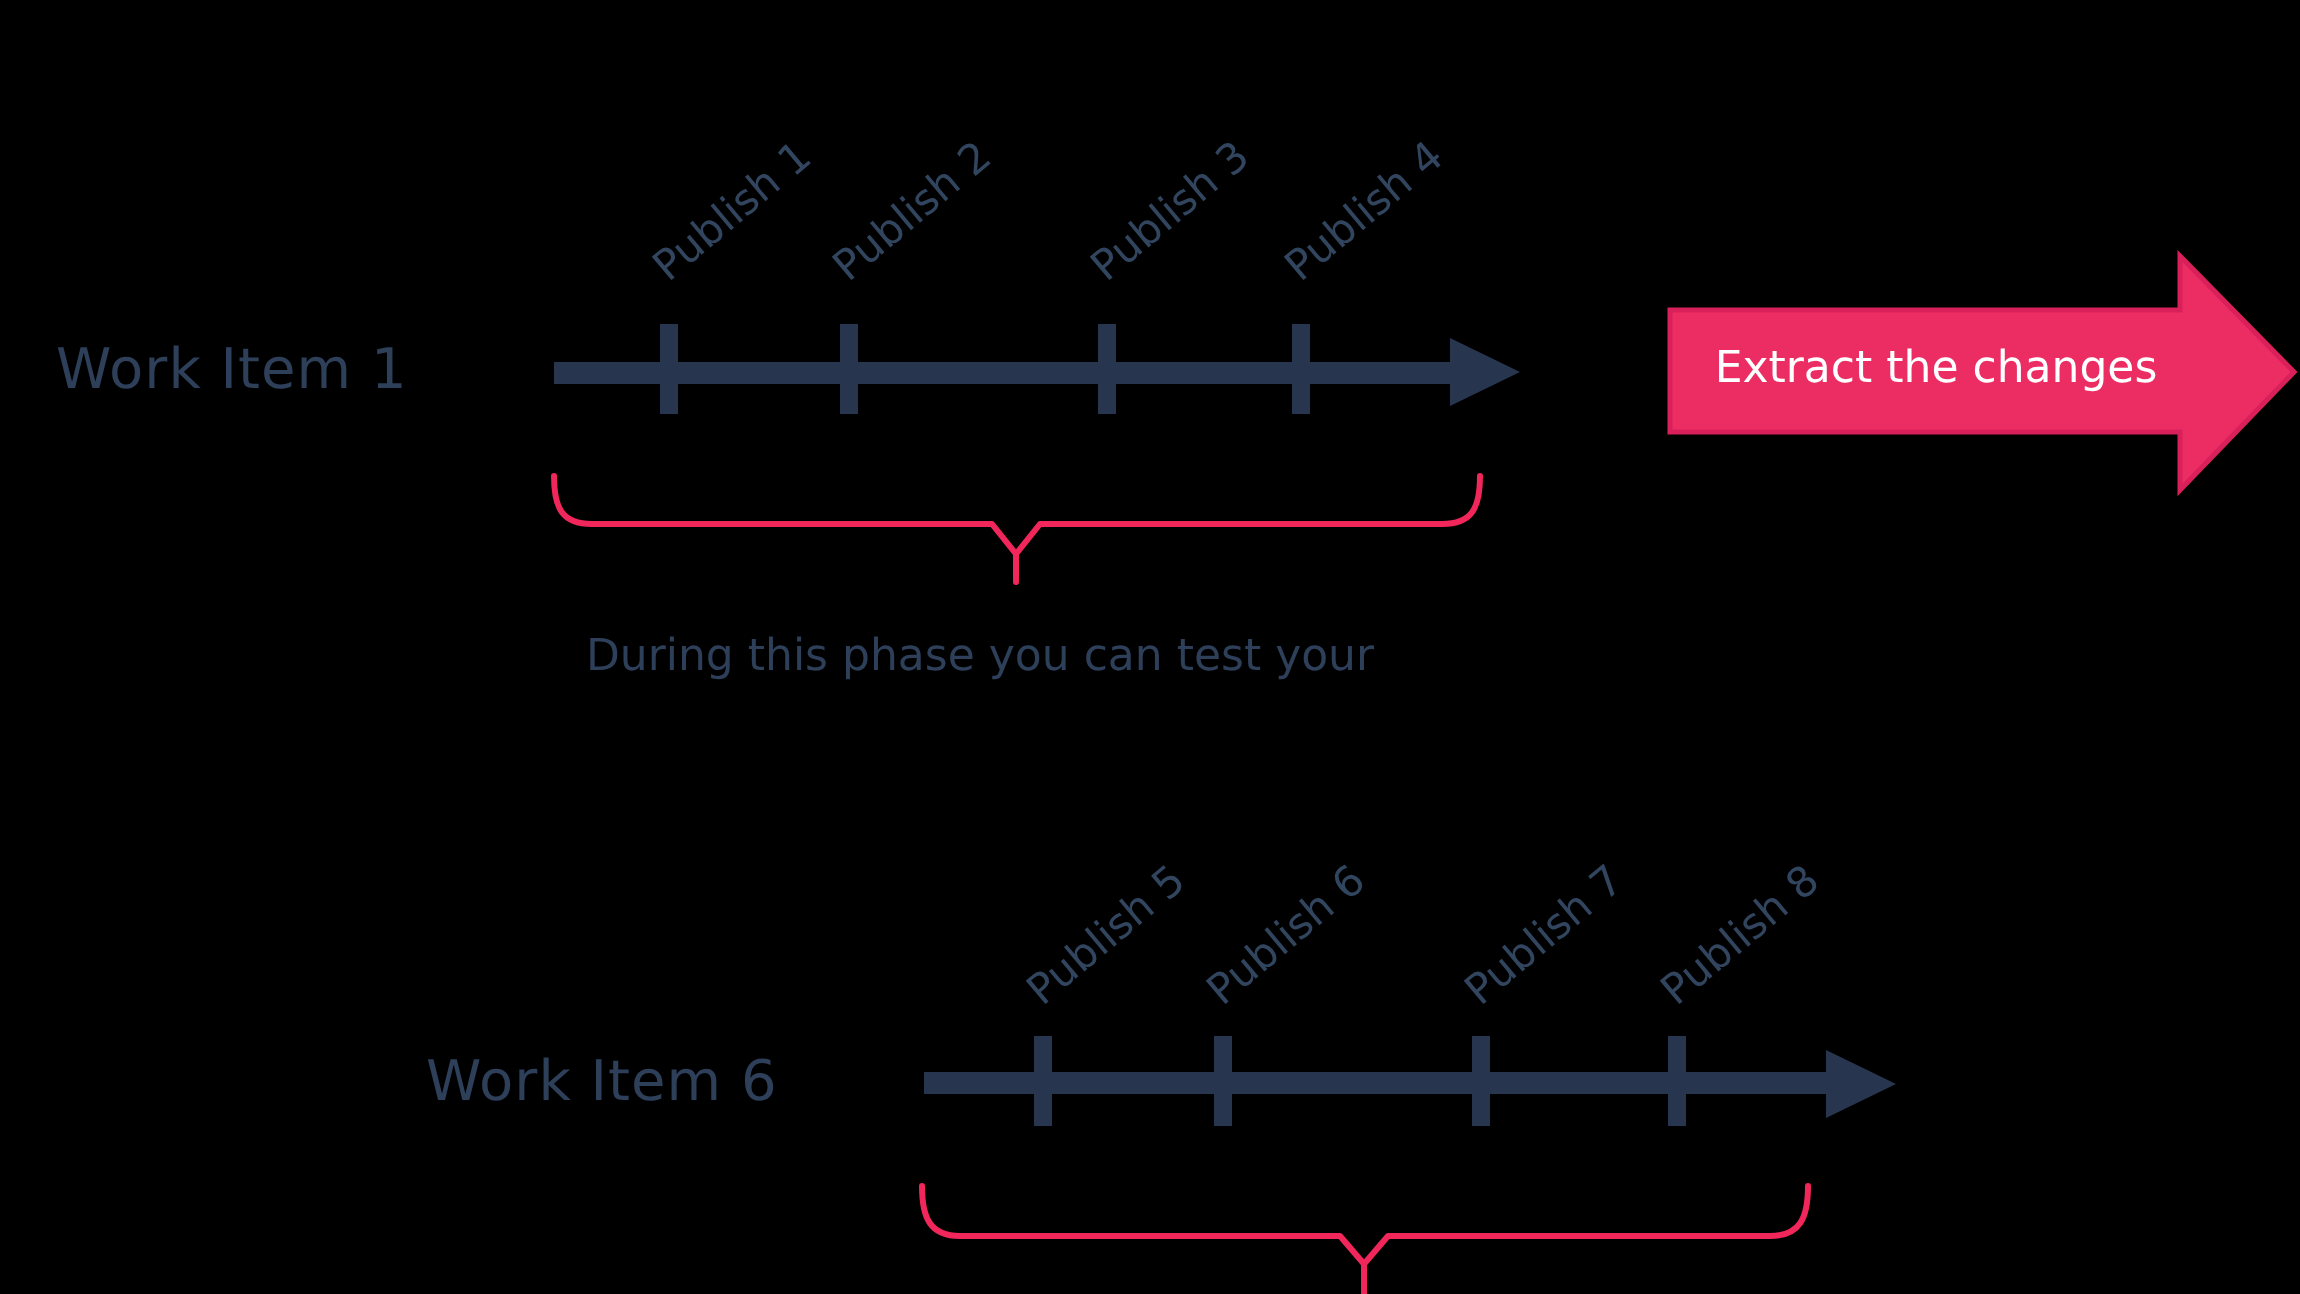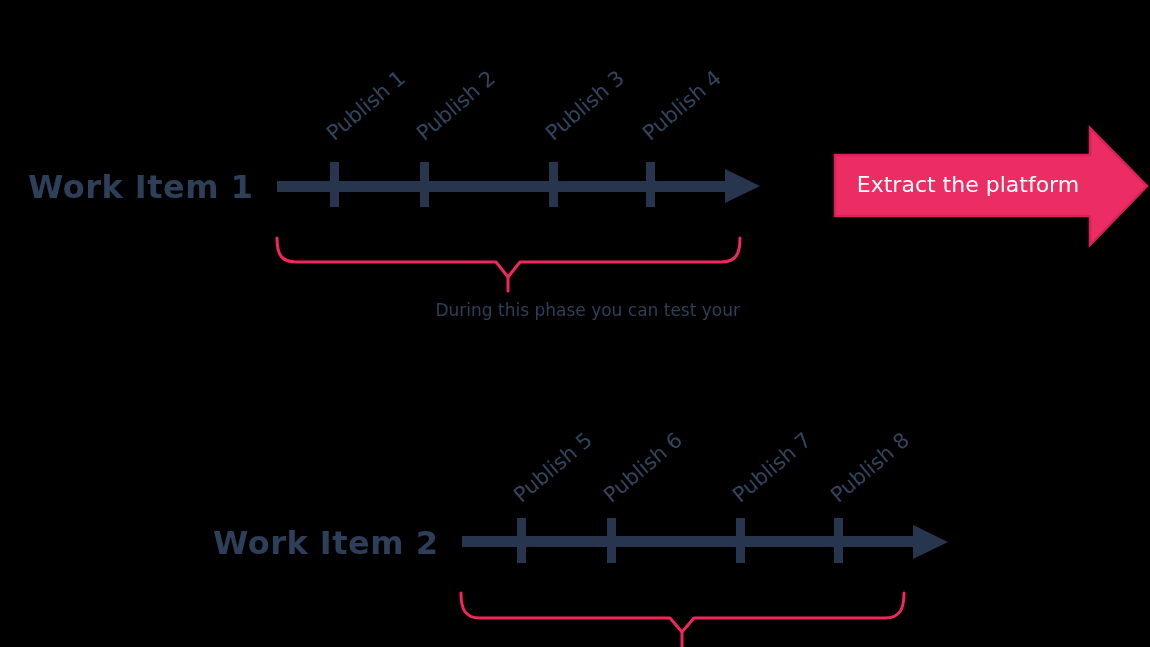--- a/index.html
+++ b/index.html
@@ -6,31 +6,31 @@
   .stage{
     position:relative;width:1150px;height:647px;overflow:hidden;
     background:var(--background,#000);
     font-family:"DejaVu Sans", sans-serif;
   }
   .stage svg{position:absolute;left:0;top:0;}
   .navy-fill{fill:var(--navy,#27364E);}
   .brace{fill:none;stroke:var(--brace_pink,#F1275C);stroke-width:3;stroke-linecap:round;stroke-linejoin:round;}
   .extract{fill:var(--pink,#EC2D63);stroke:var(--pink_dark,#D9205A);stroke-width:2.5;}
   .wi{
-    position:absolute;font-size:32px;font-weight:700;
+    position:absolute;font-size:28px;font-weight:400;
     color:var(--text_navy,#2D3F59);letter-spacing:.5px;white-space:nowrap;
   }
   .pub{
     position:absolute;height:26px;line-height:26px;font-size:21px;
     color:var(--publish_navy,#31455F);white-space:nowrap;
     transform:rotate(-40deg);transform-origin:0 100%;
   }
   .annotation{
-    position:absolute;left:240px;top:293px;width:500px;text-align:right;
-    font-size:17px;line-height:34px;color:var(--text_navy,#2D3F59);
+    position:absolute;left:240px;top:312px;width:500px;text-align:center;
+    font-size:22px;line-height:34px;color:var(--text_navy,#2D3F59);
   }
   .extract-label{
     position:absolute;left:843px;top:172px;width:250px;text-align:center;
     font-size:22px;color:var(--white,#fff);white-space:nowrap;
   }
 </style>
 </head>
 <body>
 
 <div class="stage">
@@ -69,25 +69,25 @@
       <polygon class="extract" points="835,155 1090,155 1090,128 1147,186 1090,245 1090,216 835,216"></polygon>
     </g>
   </svg>
 
   <div class="wi" style="left:28px;top:168px">Work Item 1</div>
   <div class="pub" style="left:338px;top:120px">Publish 1</div>
   <div class="pub" style="left:428px;top:120px">Publish 2</div>
   <div class="pub" style="left:557px;top:120px">Publish 3</div>
   <div class="pub" style="left:654px;top:120px">Publish 4</div>
 
-  <div class="extract-label">Extract the platform</div>
+  <div class="extract-label">Extract the changes</div>
 
   <div class="annotation">
     <div>During this phase you can test your</div>
   </div>
 
-  <div class="wi" style="left:213px;top:524px">Work Item 2</div>
+  <div class="wi" style="left:213px;top:524px">Work Item 6</div>
   <div class="pub" style="left:525px;top:482px">Publish 5</div>
   <div class="pub" style="left:615px;top:482px">Publish 6</div>
   <div class="pub" style="left:744px;top:482px">Publish 7</div>
   <div class="pub" style="left:842px;top:482px">Publish 8</div>
 
 </div>
 
 </body></html>

